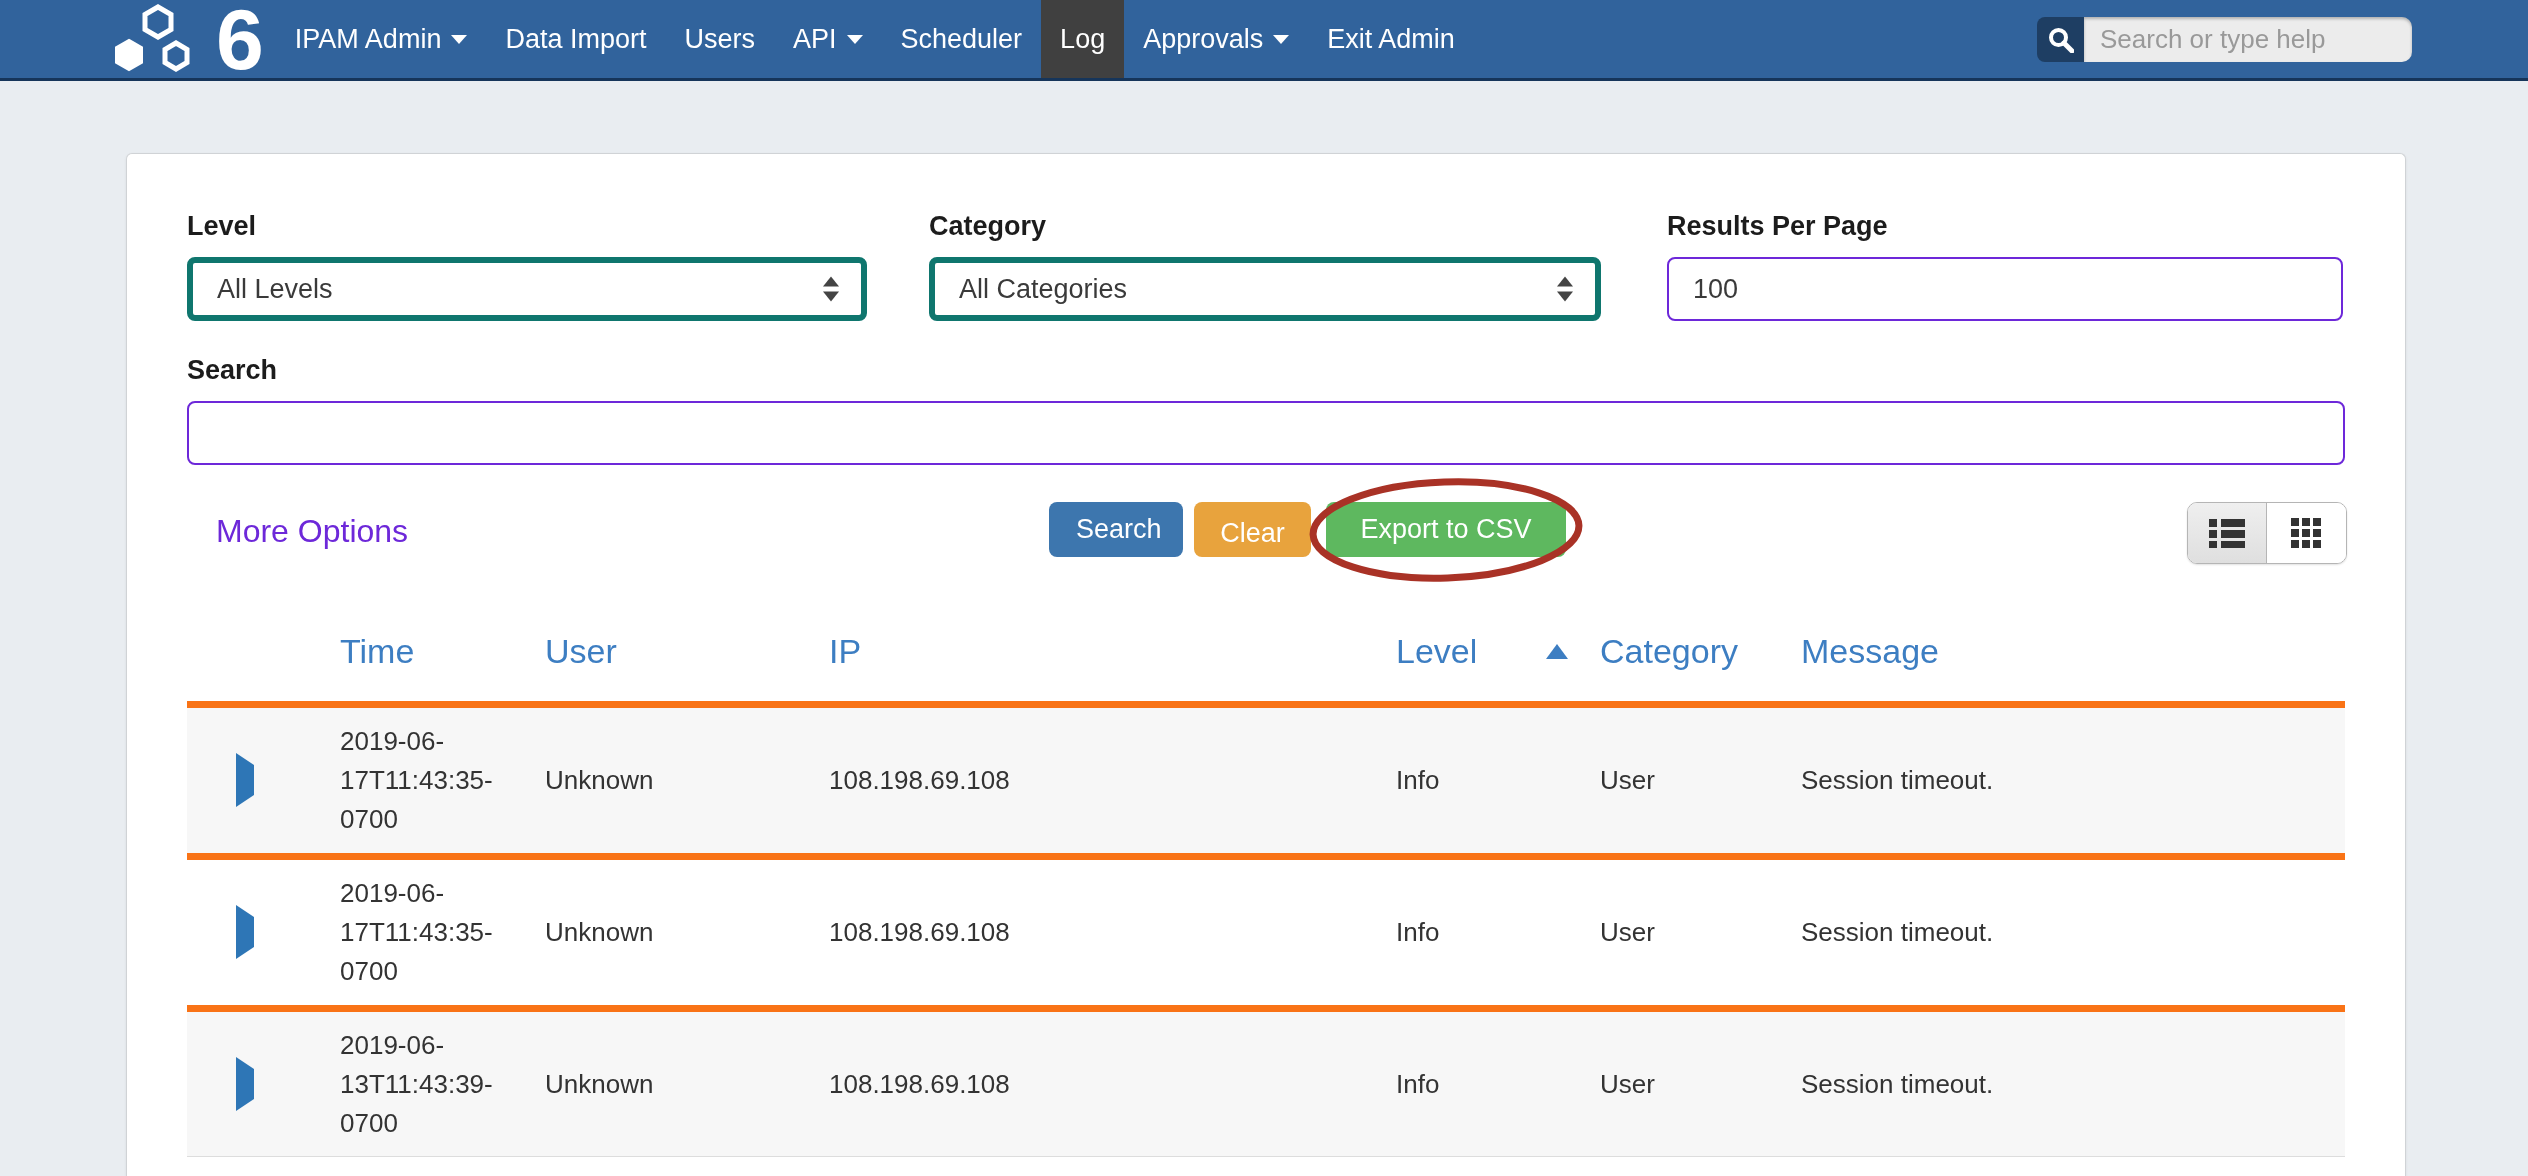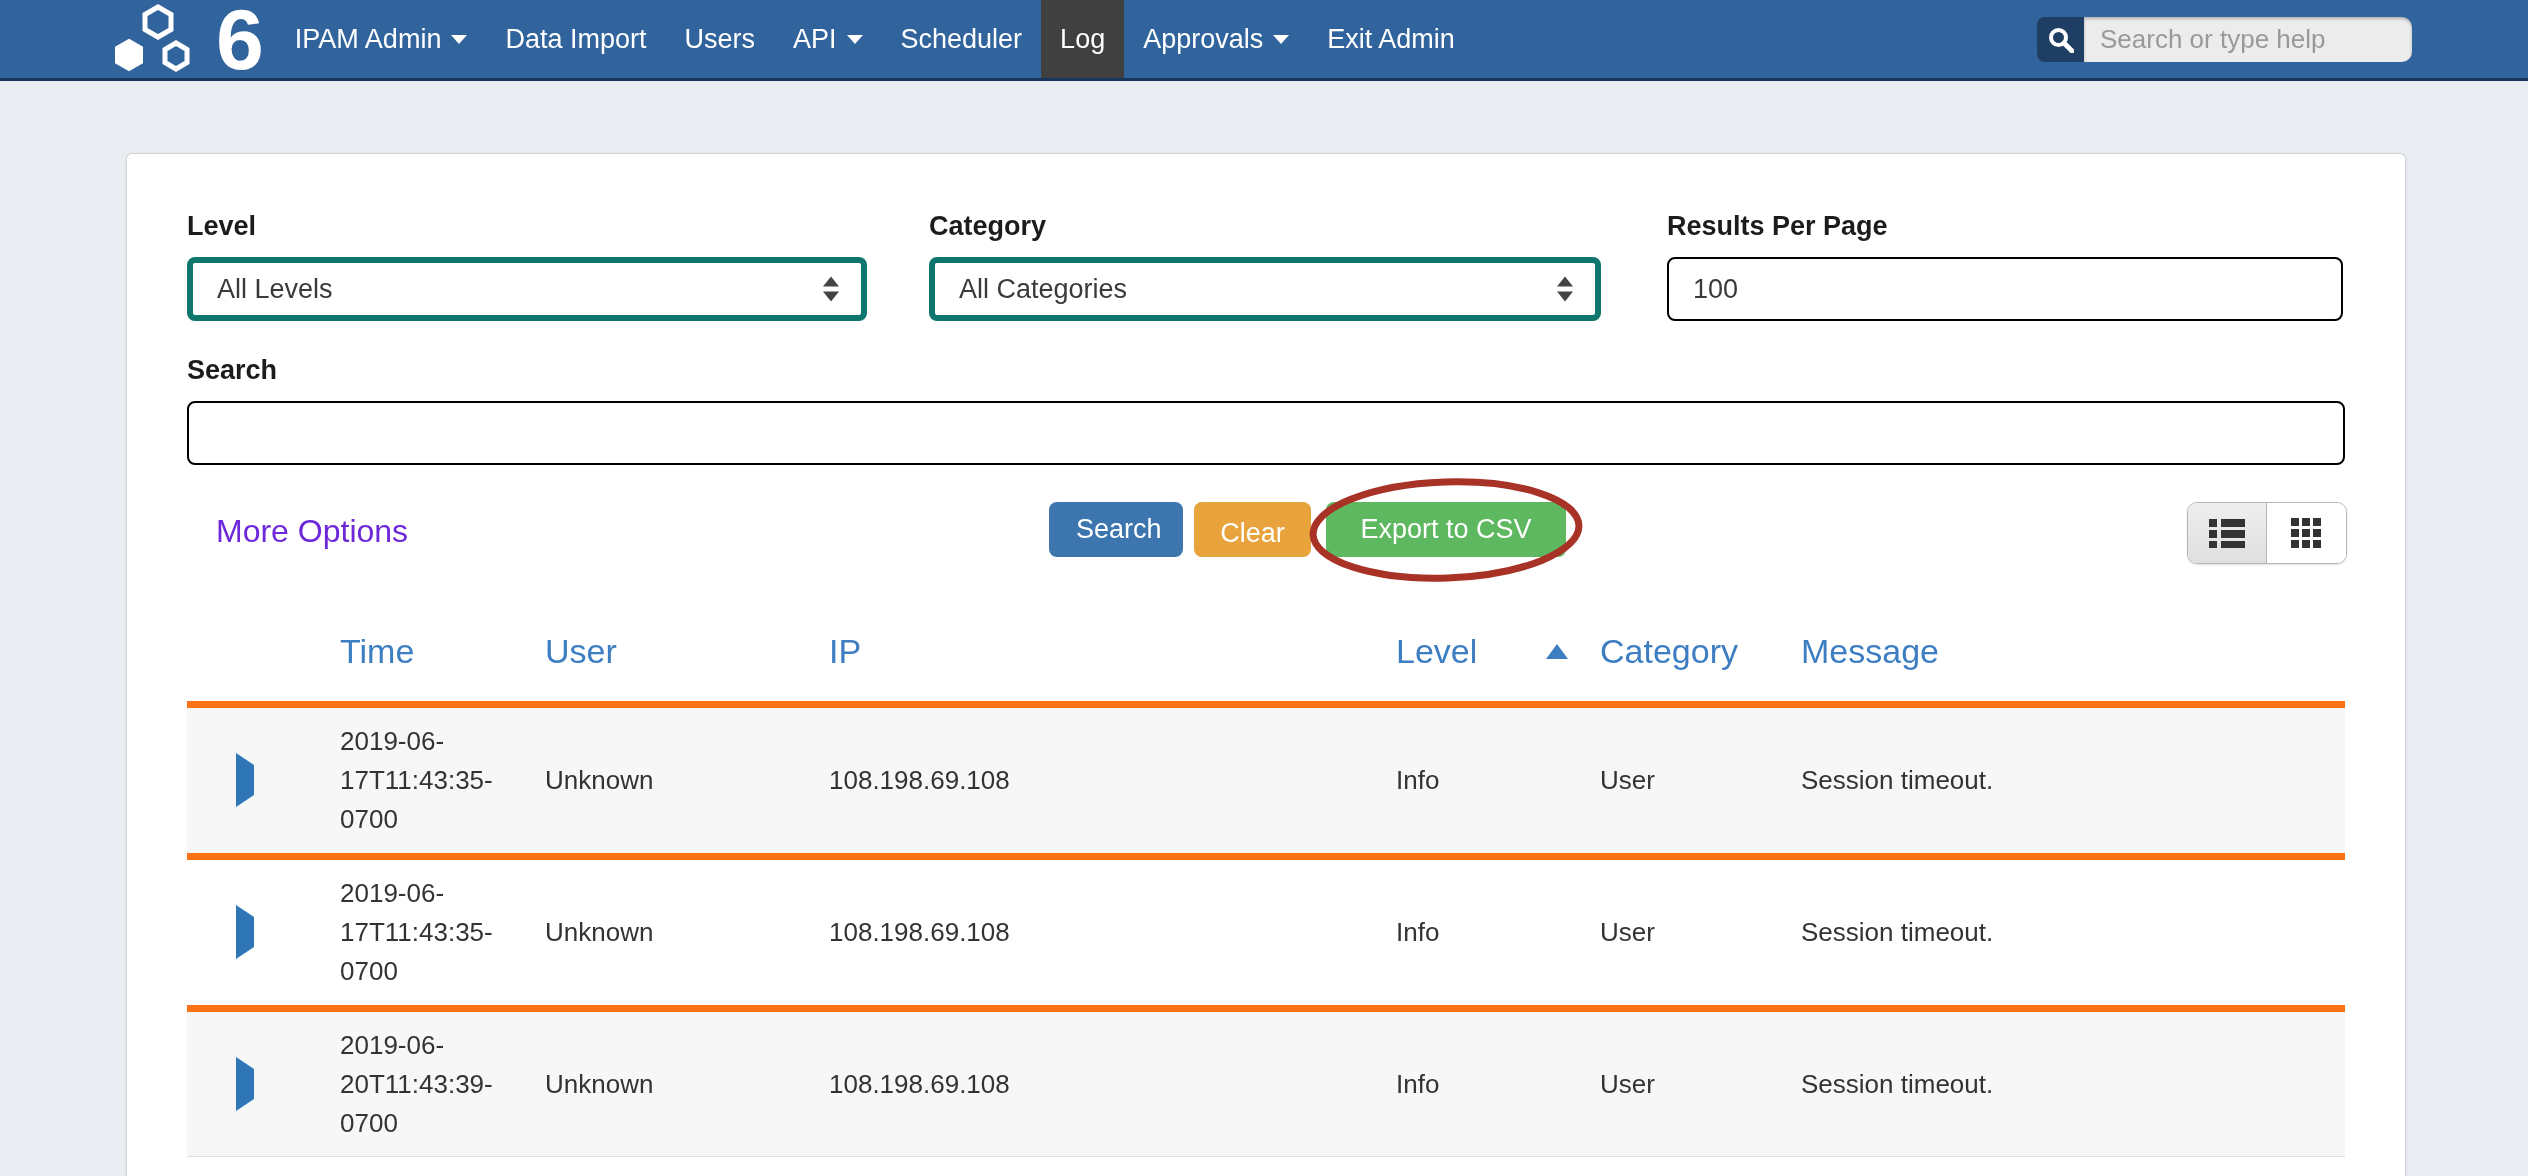--- a/index.html
+++ b/index.html
@@ -66,21 +66,21 @@
     background:#fff; display:flex; align-items:center; padding:0 56px 0 24px;
     font-size:27px; color:#3A3A3A; cursor:pointer;
   }
   .select-arrows {
     position:absolute; right:22px; top:50%; transform:translateY(-50%);
     display:flex; flex-direction:column; align-items:center; gap:5px;
   }
   .tri-up-s { width:0; height:0; border-left:8px solid transparent; border-right:8px solid transparent; border-bottom:10px solid #444; }
   .tri-down-s { width:0; height:0; border-left:8px solid transparent; border-right:8px solid transparent; border-top:10px solid #444; }
   .text-input {
-    width:100%; height:64px; border:2px solid #000000; border-radius:8px;
+    width:100%; height:64px; border:2px solid #6d28d9; border-radius:8px;
     font-size:27px; color:#3A3A3A; padding:0 24px; outline:none;
     font-family:"Liberation Sans", sans-serif; background:#fff;
   }
   .search-field { margin-top:34px; }
   
   .actions-row { position:relative; margin-top:35px; height:70px; }
   .more-options {
     position:absolute; left:29px; top:0; line-height:62px;
     font-size:32px; color:#6d28d9; text-decoration:none; cursor:pointer;
   }
@@ -287,21 +287,21 @@
       <div class="cell cell-time">2019-06-17T11:43:35-0700</div>
       <div class="cell">Unknown</div>
       <div class="cell">108.198.69.108</div>
       <div class="cell">Info</div>
       <div class="cell">User</div>
       <div class="cell">Session timeout.</div>
     </div>
 
     <div class="t-grid t-row striped">
       <div class="cell"><span class="expand-arrow"></span></div>
-      <div class="cell cell-time">2019-06-20T11:43:39-0700</div>
+      <div class="cell cell-time">2019-06-13T11:43:39-0700</div>
       <div class="cell">Unknown</div>
       <div class="cell">108.198.69.108</div>
       <div class="cell">Info</div>
       <div class="cell">User</div>
       <div class="cell">Session timeout.</div>
     </div>
   </div>
 
 </main>
 

